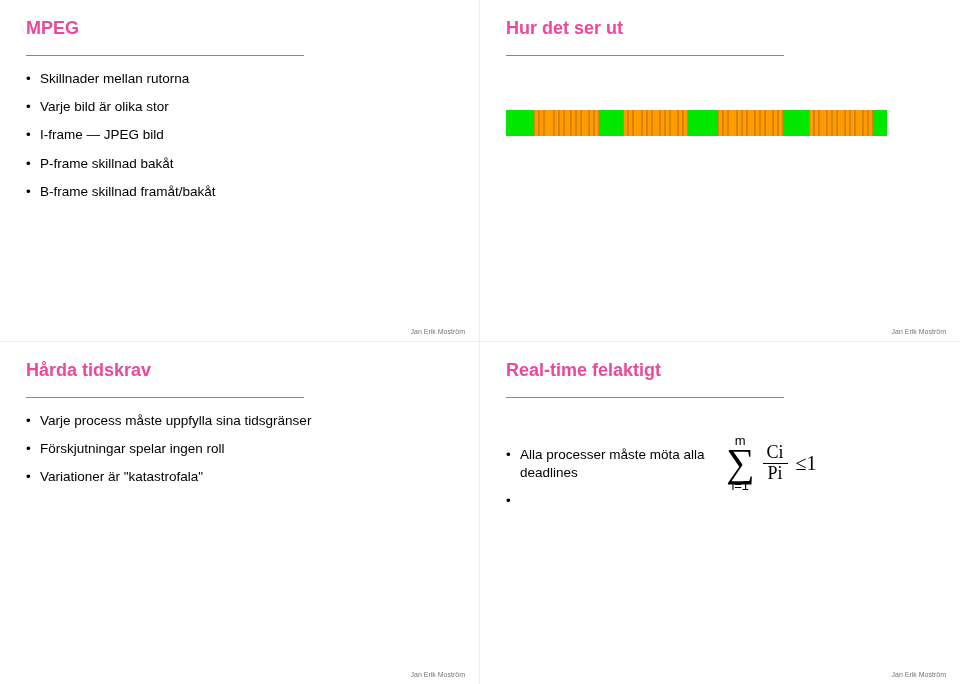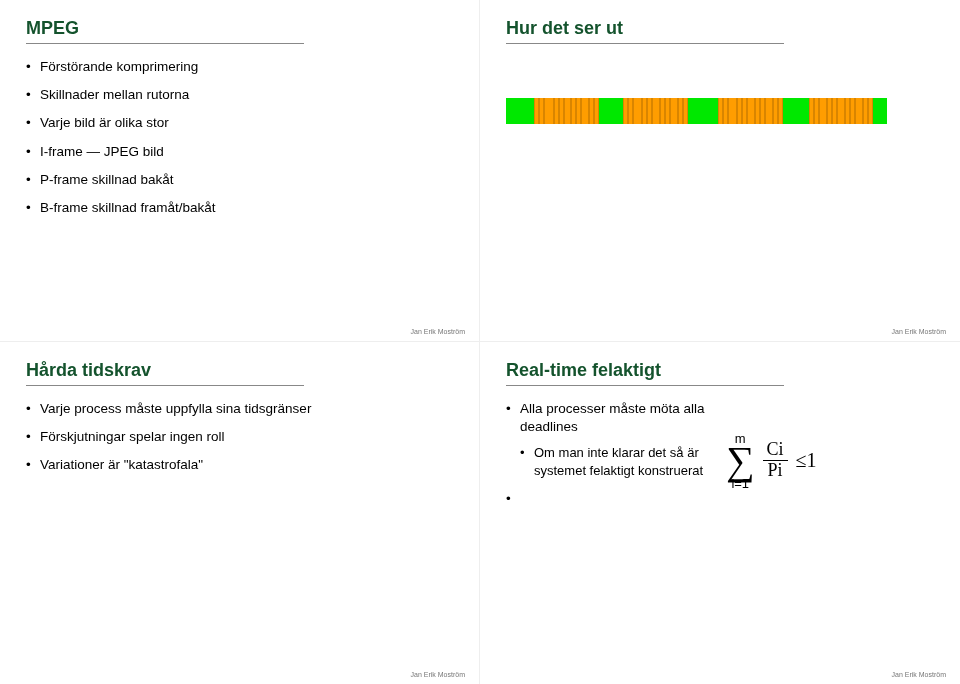--- a/index.html
+++ b/index.html
@@ -15,22 +15,22 @@
     position: relative;
     padding: 18px 26px 28px 26px;
     border-right: 1px solid #eee;
     border-bottom: 1px solid #eee;
   }
   .slide:nth-child(2), .slide:nth-child(4) { border-right: none; }
   .slide:nth-child(3), .slide:nth-child(4) { border-bottom: none; }
   .title {
     font-size: 18px;
     font-weight: bold;
-    color: #14532d;
-    padding-bottom: 4px;
+    color: #ec4899;
+    padding-bottom: 16px;
     border-bottom: 1px solid #888;
     display: inline-block;
     width: 65%;
     margin-bottom: 14px;
   }
   .bullets {
     list-style: none;
     font-size: 13.5px;
     line-height: 1.35;
     color: #000;
@@ -112,21 +112,20 @@
   .leq { font-size: 20px; }
 </style>
 </head>
 <body>
 
 <div class="page">
 
   <div class="slide">
     <div class="title">MPEG</div>
     <ul class="bullets">
-      <li>Förstörande komprimering</li>
       <li>Skillnader mellan rutorna</li>
       <li>Varje bild är olika stor</li>
       <li>I-frame — JPEG bild</li>
       <li>P-frame skillnad bakåt</li>
       <li>B-frame skillnad framåt/bakåt</li>
     </ul>
     <div class="footer">Jan Erik Moström</div>
   </div>
 
   <div class="slide">
@@ -195,23 +194,20 @@
     <div class="footer">Jan Erik Moström</div>
   </div>
 
   <div class="slide">
     <div class="title">Real-time felaktigt</div>
     <div class="rt-wrap">
       <div class="rt-left">
         <ul class="bullets">
           <li>
             <span>Alla processer måste möta alla deadlines</span>
-            <ul class="sub">
-              <li>Om man inte klarar det så är systemet felaktigt konstruerat</li>
-            </ul>
           </li>
           <li>
           </li>
         </ul>
       </div>
       <div class="formula">
         <div class="sigmawrap">
           <span class="top">m</span>
           <span class="sig">∑</span>
           <span class="bot">i=1</span>

